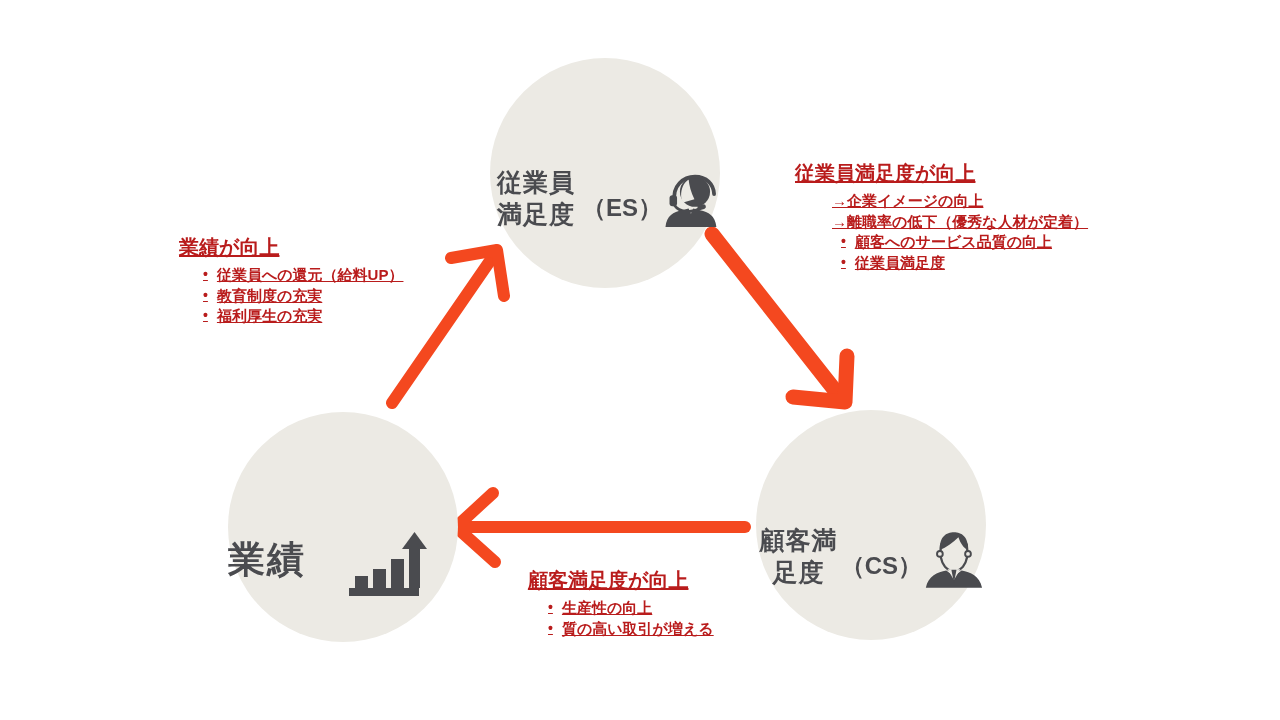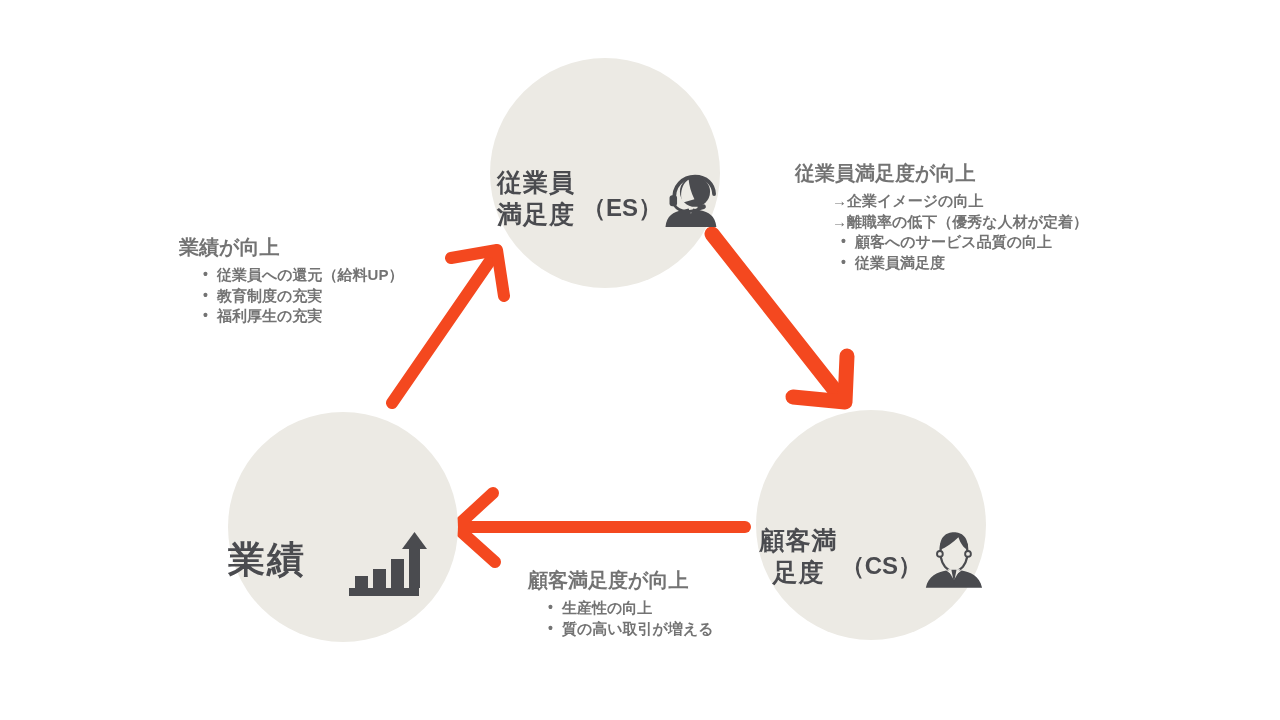--- a/index.html
+++ b/index.html
@@ -17,21 +17,21 @@
   .node-cs{left:756px;top:410px;padding-top:62px;box-sizing:border-box;}
   .node-perf{left:228px;top:412px;padding-top:66px;box-sizing:border-box;gap:31px;}
   .node-title{font-size:25px;font-weight:bold;line-height:32px;letter-spacing:1px;}
   .node-subtitle{font-size:24px;font-weight:bold;line-height:32px;margin-top:20px;}
   .node-title-big{font-size:37px;font-weight:bold;line-height:44px;letter-spacing:2px;}
   .node-icon{margin-top:6px;}
   .node-perf .node-icon{margin-top:10px;}
   
   .arrows{position:absolute;left:0;top:0;width:1280px;height:720px;pointer-events:none;}
   
-  .annot{position:absolute;color:#737373;}
+  .annot{position:absolute;color:#b91c1c;text-decoration:underline;}
   .annot-heading{font-size:20px;font-weight:bold;line-height:26px;}
   .annot-list{margin:5px 0 0 0;}
   .annot-row{font-size:15px;font-weight:bold;line-height:20.5px;display:flex;align-items:baseline;}
   .arrow-row{padding-left:37px;}
   .bullet-row-1{padding-left:46px;}
   .bullet-row-2{padding-left:24px;}
   .bullet-row-3{padding-left:20px;}
   .dot{font-size:14px;margin-right:9px;position:relative;top:-1px;}
   .annot-es{left:795px;top:160px;width:340px;}
   .annot-perf{left:179px;top:234px;width:300px;}

